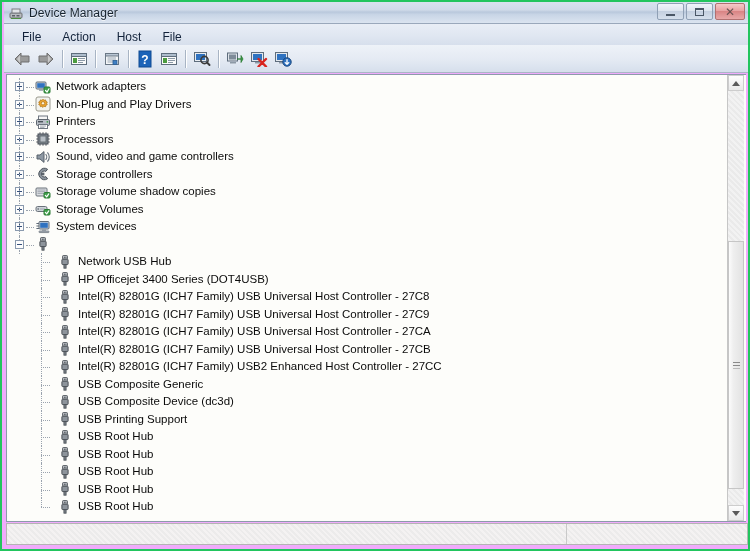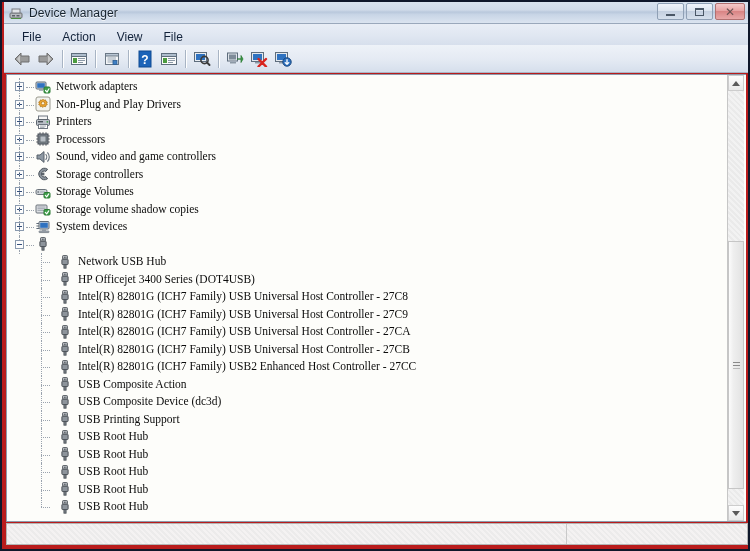--- a/index.html
+++ b/index.html
@@ -10,22 +10,22 @@
     overflow: hidden;
     background: #ffffff;
     font-family: "Liberation Sans", sans-serif;
   }
 
   
   #window-frame {
     position: absolute;
     left: 0; top: 0;
     width: 750px; height: 551px;
-    border: 2px solid #0f172a;
-    background: #b91c1c;
+    border: 2px solid #22c55e;
+    background: #f0abfc;
     overflow: hidden;
   }
 
   
   #title-bar {
     position: absolute;
     left: 2px; top: 0px;
     width: 744px; height: 22px;
     background: linear-gradient(to bottom,
         #d8e2ee 0%, #cfdae9 38%, #b9c8dc 48%, #c8d5e6 60%, #dbe4f0 100%);
@@ -127,21 +127,20 @@
     width: 740px; height: 448px;
     background: #fdfdfa;
     border: 1px solid #8d9aab;
     border-right: none;
     overflow: hidden;
   }
   #tree-list {
     position: absolute;
     left: 0; top: 3px;
     width: 722px;
-    font-family: Liberation Serif, serif;
   }
   .tree-row {
     height: 17.5px;
     display: flex;
     align-items: center;
     position: relative;
     white-space: nowrap;
   }
   .tree-row .label {
     font-size: 11.5px;
@@ -267,21 +266,21 @@
       </span>
       <span class="win-btn close">
         <span class="glyph-close">✕</span>
       </span>
     </span>
   </div>
 
   <div id="menu-bar">
     <span class="menu-item">File</span>
     <span class="menu-item">Action</span>
-    <span class="menu-item">View</span>
+    <span class="menu-item">Host</span>
     <span class="menu-item">File</span>
   </div>
 
   <div id="toolbar">
 
     <span class="tb-btn">
       <svg width="20" height="16" viewBox="0 0 20 16">
         <path d="M9 2 L3 8 L9 14 L9 11 L17 11 L17 5 L9 5 Z" fill="#9a9a9a" stroke="#6e6e6e" stroke-width="1" stroke-linejoin="round"></path>
         <path d="M8 4 L5 8 L8 12 Z" fill="#c9c9c9"></path>
       </svg>
@@ -463,43 +462,43 @@
       </svg></span>
           <span class="label">Storage controllers</span>
         </div>
         <div class="tree-row">
           <span style="width: 28px; height: 17.5px; flex: 0 0 auto; position: relative;">
             <span class="expander plus" style="position: absolute; left: 8px; top: 4px;"></span>
             <span style="position: absolute; left: 19px; top: 9px; width: 8px; height: 1px; border-top: 1px dotted rgb(154, 163, 174);"></span>
             <span style="position: absolute; left: 12px; top: 0px; width: 1px; height: 17.5px; border-left: 1px dotted rgb(154, 163, 174);"></span>
           </span>
           <span class="icon-slot"><svg width="16" height="16" viewBox="0 0 16 16">
-        <rect x="1" y="5.5" width="11" height="5" rx="1.6" fill="#cfd4d9" stroke="#6a727a" stroke-width="1"></rect>
-        <circle cx="3.2" cy="8" r=".9" fill="#7d858d"></circle>
-        <path d="M5 8 H10" stroke="#9aa2aa" stroke-width=".9"></path>
-        <rect x="9" y="8.5" width="6" height="5.5" rx="1" fill="#3fa04a" stroke="#2a7a33" stroke-width="1"></rect>
-        <path d="M10.3 11.4 L11.7 12.8 L13.8 9.9" stroke="#fff" stroke-width="1.2" fill="none" stroke-linecap="round"></path>
-      </svg></span>
-          <span class="label">Storage Volumes</span>
-        </div>
-        <div class="tree-row">
-          <span style="width: 28px; height: 17.5px; flex: 0 0 auto; position: relative;">
-            <span class="expander plus" style="position: absolute; left: 8px; top: 4px;"></span>
-            <span style="position: absolute; left: 19px; top: 9px; width: 8px; height: 1px; border-top: 1px dotted rgb(154, 163, 174);"></span>
-            <span style="position: absolute; left: 12px; top: 0px; width: 1px; height: 17.5px; border-left: 1px dotted rgb(154, 163, 174);"></span>
-          </span>
-          <span class="icon-slot"><svg width="16" height="16" viewBox="0 0 16 16">
         <rect x="1" y="4" width="11" height="8" rx="1" fill="#dcdfe3" stroke="#6a727a" stroke-width="1"></rect>
         <g stroke="#9aa2aa" stroke-width=".9">
           <path d="M2.5 6 H10.5 M2.5 7.7 H10.5 M2.5 9.4 H10.5"></path>
         </g>
         <rect x="9" y="8.5" width="6" height="5.5" rx="1" fill="#3fa04a" stroke="#2a7a33" stroke-width="1"></rect>
         <path d="M10.3 11.4 L11.7 12.8 L13.8 9.9" stroke="#fff" stroke-width="1.2" fill="none" stroke-linecap="round"></path>
       </svg></span>
           <span class="label">Storage volume shadow copies</span>
+        </div>
+        <div class="tree-row">
+          <span style="width: 28px; height: 17.5px; flex: 0 0 auto; position: relative;">
+            <span class="expander plus" style="position: absolute; left: 8px; top: 4px;"></span>
+            <span style="position: absolute; left: 19px; top: 9px; width: 8px; height: 1px; border-top: 1px dotted rgb(154, 163, 174);"></span>
+            <span style="position: absolute; left: 12px; top: 0px; width: 1px; height: 17.5px; border-left: 1px dotted rgb(154, 163, 174);"></span>
+          </span>
+          <span class="icon-slot"><svg width="16" height="16" viewBox="0 0 16 16">
+        <rect x="1" y="5.5" width="11" height="5" rx="1.6" fill="#cfd4d9" stroke="#6a727a" stroke-width="1"></rect>
+        <circle cx="3.2" cy="8" r=".9" fill="#7d858d"></circle>
+        <path d="M5 8 H10" stroke="#9aa2aa" stroke-width=".9"></path>
+        <rect x="9" y="8.5" width="6" height="5.5" rx="1" fill="#3fa04a" stroke="#2a7a33" stroke-width="1"></rect>
+        <path d="M10.3 11.4 L11.7 12.8 L13.8 9.9" stroke="#fff" stroke-width="1.2" fill="none" stroke-linecap="round"></path>
+      </svg></span>
+          <span class="label">Storage Volumes</span>
         </div>
         <div class="tree-row">
           <span style="width: 28px; height: 17.5px; flex: 0 0 auto; position: relative;">
             <span class="expander plus" style="position: absolute; left: 8px; top: 4px;"></span>
             <span style="position: absolute; left: 19px; top: 9px; width: 8px; height: 1px; border-top: 1px dotted rgb(154, 163, 174);"></span>
             <span style="position: absolute; left: 12px; top: 0px; width: 1px; height: 17.5px; border-left: 1px dotted rgb(154, 163, 174);"></span>
           </span>
           <span class="icon-slot"><svg width="16" height="16" viewBox="0 0 16 16">
         <rect x="4" y="2.5" width="10" height="7.5" rx="1" fill="#cfd6dd" stroke="#5e6a77" stroke-width="1"></rect>
         <rect x="5.2" y="3.7" width="7.6" height="5.1" fill="#2f72c0"></rect>
@@ -629,21 +628,21 @@
             <span style="position: absolute; left: 34px; top: 0px; width: 1px; height: 17.5px; border-left: 1px dotted rgb(154, 163, 174);"></span>
             <span style="position: absolute; left: 34px; top: 9px; width: 9px; height: 1px; border-top: 1px dotted rgb(154, 163, 174);"></span>
           </span>
           <span class="icon-slot"><svg width="16" height="16" viewBox="0 0 16 16">
         <rect x="5.6" y="1.6" width="4.8" height="3.6" rx=".6" fill="#d4d8dc" stroke="#565c62" stroke-width="1"></rect>
         <rect x="6.8" y="2.6" width="1" height="1.6" fill="#4a5056"></rect>
         <rect x="8.4" y="2.6" width="1" height="1.6" fill="#4a5056"></rect>
         <rect x="4.9" y="5.2" width="6.2" height="5.4" rx=".8" fill="#8d949b" stroke="#4a5056" stroke-width="1"></rect>
         <rect x="6.9" y="10.6" width="2.2" height="3.6" fill="#777e85" stroke="#4a5056" stroke-width=".8"></rect>
       </svg></span>
-          <span class="label">USB Composite Action</span>
+          <span class="label">USB Composite Generic</span>
         </div>
         <div class="tree-row">
           <span style="width: 50px; height: 17.5px; flex: 0 0 auto; position: relative;">
             <span style="position: absolute; left: 34px; top: 0px; width: 1px; height: 17.5px; border-left: 1px dotted rgb(154, 163, 174);"></span>
             <span style="position: absolute; left: 34px; top: 9px; width: 9px; height: 1px; border-top: 1px dotted rgb(154, 163, 174);"></span>
           </span>
           <span class="icon-slot"><svg width="16" height="16" viewBox="0 0 16 16">
         <rect x="5.6" y="1.6" width="4.8" height="3.6" rx=".6" fill="#d4d8dc" stroke="#565c62" stroke-width="1"></rect>
         <rect x="6.8" y="2.6" width="1" height="1.6" fill="#4a5056"></rect>
         <rect x="8.4" y="2.6" width="1" height="1.6" fill="#4a5056"></rect>

